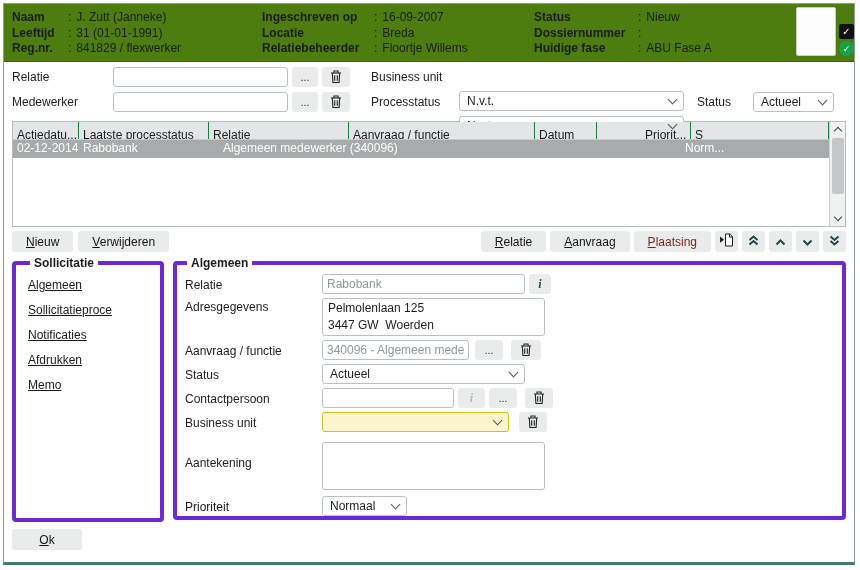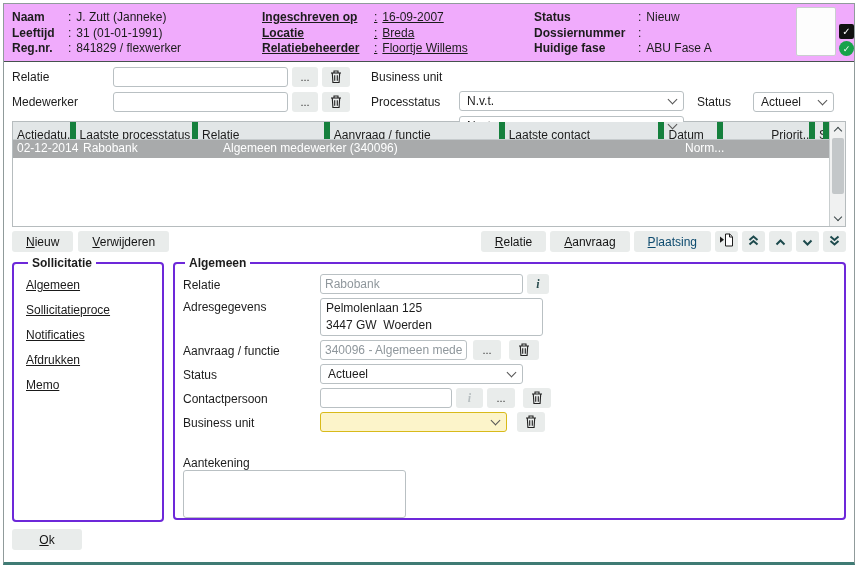--- a/index.html
+++ b/index.html
@@ -6,27 +6,27 @@
   html,body { width: 860px; height: 570px; background:#fff; font-family:"Liberation Sans", sans-serif; font-size:12px; color:#1c1c1c; }
   .window { position:relative; margin:3px; width:852px; height:562px; border:1px solid #909b9b; border-bottom:3px solid #3f7b74; background:#fff; overflow:hidden; }
 
   
   .titlebar { height:24px; background:#3f7b74; display:flex; align-items:center; padding:0 8px; color:#fff; }
   .titlebar .ticon { display:flex; margin-right:7px; }
   .titlebar .ttext { font-weight:bold; flex:1; }
   .titlebar .close { font-weight:bold; font-size:13px; cursor:default; padding:0 2px; }
 
   
-  .infobar { height:58px; background:#f0abfc; border-bottom:1px solid #46524f; display:flex; padding:5px 6px 4px 8px; position:relative; }
+  .infobar { height:58px; background:#4d7c0f; border-bottom:1px solid #46524f; display:flex; padding:5px 6px 4px 8px; position:relative; }
   .icol { display:flex; flex-direction:column; justify-content:space-between; padding:1px 0; }
   .irow { display:flex; line-height:15px; }
   .irow .lbl { font-weight:bold; }
   .irow .col { margin:0 5px 0 4px; }
   .c1 { width:250px; } .c1 .lbl { width:52px; }
-  .c2 { width:272px;text-decoration:underline; } .c2 .lbl { width:108px; }
+  .c2 { width:272px; } .c2 .lbl { width:108px; }
   .c3 { width:252px; } .c3 .lbl { width:100px; }
   .photo { position:absolute; right:18px; top:3px; width:40px; height:49px; background:#fdfdfd; border:1px solid #c9cfcf; border-radius:2px; }
   .sidechecks { position:absolute; right:0; top:20px; display:flex; flex-direction:column; gap:2px; }
   .cb { width:15px; height:15px; background:#111; border-radius:2px; color:#fff; font-size:10px; display:flex; align-items:center; justify-content:center; }
   .okbadge { width:15px; height:15px; background:#17a24a; border-radius:50%; color:#fff; font-size:9px; display:flex; align-items:center; justify-content:center; }
 
   
   .filterbar { padding:5px 8px 4px 8px; }
   .frow { display:flex; align-items:center; height:20px; margin-bottom:5px; }
   .flabel1 { width:101px; }
@@ -38,44 +38,44 @@
   .chev { width:7px; height:7px; border-right:1.4px solid #555; border-bottom:1.4px solid #555; transform:rotate(45deg); margin-top:-4px; }
   .flabel2 { width:88px; margin-left:21px; }
   .fcombo { width:225px;margin-top:48px; }
   .flabel3 { margin-left:13px; width:56px; }
   .scombo { width:81px; }
 
   
   .grid { margin:0 8px; height:106px; border:1px solid #b6bcbe; display:flex; }
   .gcols { flex:1; display:flex; flex-direction:column; overflow:hidden; }
   .ghead { display:flex; height:18px; background:#e2e6e7; border-bottom:1px solid #c6cbcd; }
-  .ghead .hc { padding:6px 4px; border-right:6px solid #15803d; white-space:nowrap; overflow:hidden; }
+  .ghead .hc { padding:6px 4px; border-right:1px solid #15803d; white-space:nowrap; overflow:hidden; }
   .grow { display:flex; height:18px; background:#a8aaab; color:#fff; }
   .grow .bc { padding:1px 4px; white-space:nowrap; overflow:hidden; }
   .w0{width:66px;} .w1{width:130px;} .w2{width:140px;} .w3{width:186px;} .w4{width:170px;} .w5{width:62px;} .w6{width:50px;margin-left:44px;} .w7{flex:1;}
   .gbody-rest { flex:1; background:#fff; }
   .vsb { width:16px; background:#f0f1f1; border-left:1px solid #c9cecf; display:flex; flex-direction:column; align-items:center; }
   .sb-btn { height:15px; width:100%; display:flex; align-items:center; justify-content:center; }
   .sb-up { width:6px;height:6px;border-left:1.6px solid #394446;border-top:1.6px solid #394446;transform:rotate(45deg);margin-top:3px; }
   .sb-dn { width:6px;height:6px;border-left:1.6px solid #394446;border-top:1.6px solid #394446;transform:rotate(225deg);margin-bottom:3px; }
   .sb-thumb { width:12px; height:56px; background:#c3c7c9; border-radius:2px; margin-top:1px; }
   .sb-space { flex:1; }
 
   
   .toolbar { display:flex; align-items:center; padding:4px 8px 3px 8px; gap:5px; }
   .btn { height:21px; background:#e9eceb; border:none; border-radius:3px; padding:0 14px; font-family:inherit; font-size:12px; color:#141414; display:flex; align-items:center; justify-content:center; }
   .btn .ak { display:block; }
   .ak::first-letter { text-decoration:underline; }
-  .btn.dis { color:#0c4a6e; }
+  .btn.dis { color:#7f1d1d; }
   .tright { margin-left:auto; display:flex; gap:4px; align-items:center; }
   .ibtn { width:23px; height:21px; background:#e9eceb; border:none; border-radius:3px; display:flex; align-items:center; justify-content:center; }
 
   
   .content { display:flex; padding:1px 8px 0 8px; gap:9px; }
-  fieldset { border:2px solid #6d28d9; border-radius:4px; }
+  fieldset { border:4px solid #6d28d9; border-radius:4px; }
   legend { font-weight:bold; padding:0 4px; margin-left:2px; }
   .navbox { width:152px; height:266px; padding:8px 4px 0 12px; }
   .navbox a { display:block; color:#1a1a1a; text-decoration:underline; margin-bottom:10px; line-height:15px; }
   .formbox { flex:1; height:264px; padding:4px 8px 0 8px; overflow:hidden; }
   .formrow { display:flex; align-items:center; margin-bottom:4px; }
   .formrow.top { align-items:flex-start; }
   .flab { width:137px; padding-top:2px; }
   .ro { color:#8f979c; }
   .winp { width:203px; }
   .adres { width:223px; height:38px; border:1px solid #b9c0c3; border-radius:3px; padding:1px 5px; line-height:17px; }
@@ -206,21 +206,20 @@
     </div>
   </div>
 
   <div class="grid">
     <div class="gcols">
       <div class="ghead">
         <span class="hc w0">Actiedatu...</span>
         <span class="hc w1">Laatste processtatus</span>
         <span class="hc w2">Relatie</span>
         <span class="hc w3">Aanvraag / functie</span>
-        <span class="hc w4">Laatste contact</span>
         <span class="hc w5">Datum</span>
         <span class="hc w6">Priorit...</span>
         <span class="hc w7">S</span>
       </div>
       <div class="grow">
         <span class="bc w0">02-12-2014</span>
         <span class="bc w2">Rabobank</span>
         <span class="bc w3">Algemeen medewerker (340096)</span>
         <span class="bc w4"></span>
         <span class="bc w5"></span>
@@ -371,21 +370,21 @@
         <button class="sbtn trash" style="margin-left:10px;">
             <span><svg width="12" height="13" viewBox="0 0 12 13" fill="none" stroke="#222" stroke-width="1.1">
                 <path d="M1 3h10"></path>
                 <path d="M4 3V1h4v2"></path>
                 <path d="M2.3 3l.6 9.5h6.2L9.7 3"></path>
                 <path d="M4.7 5.3v5.4M7.3 5.3v5.4"></path>
               </svg></span>
           </button>
       </div>
 
-      <div class="formrow top" style="margin-top:10px;flex-direction:column;">
+      <div class="formrow top" style="margin-top:10px;">
         <span class="flab" style="padding-top:14px;">Aantekening</span>
         <textarea class="ta" style=""></textarea>
       </div>
 
       <div class="formrow" style="margin-top:6px;">
         <span class="flab">Prioriteit</span>
         <div class="combo pcombo">
             <span>Normaal</span>
             <span class="chev"></span>
           </div>

